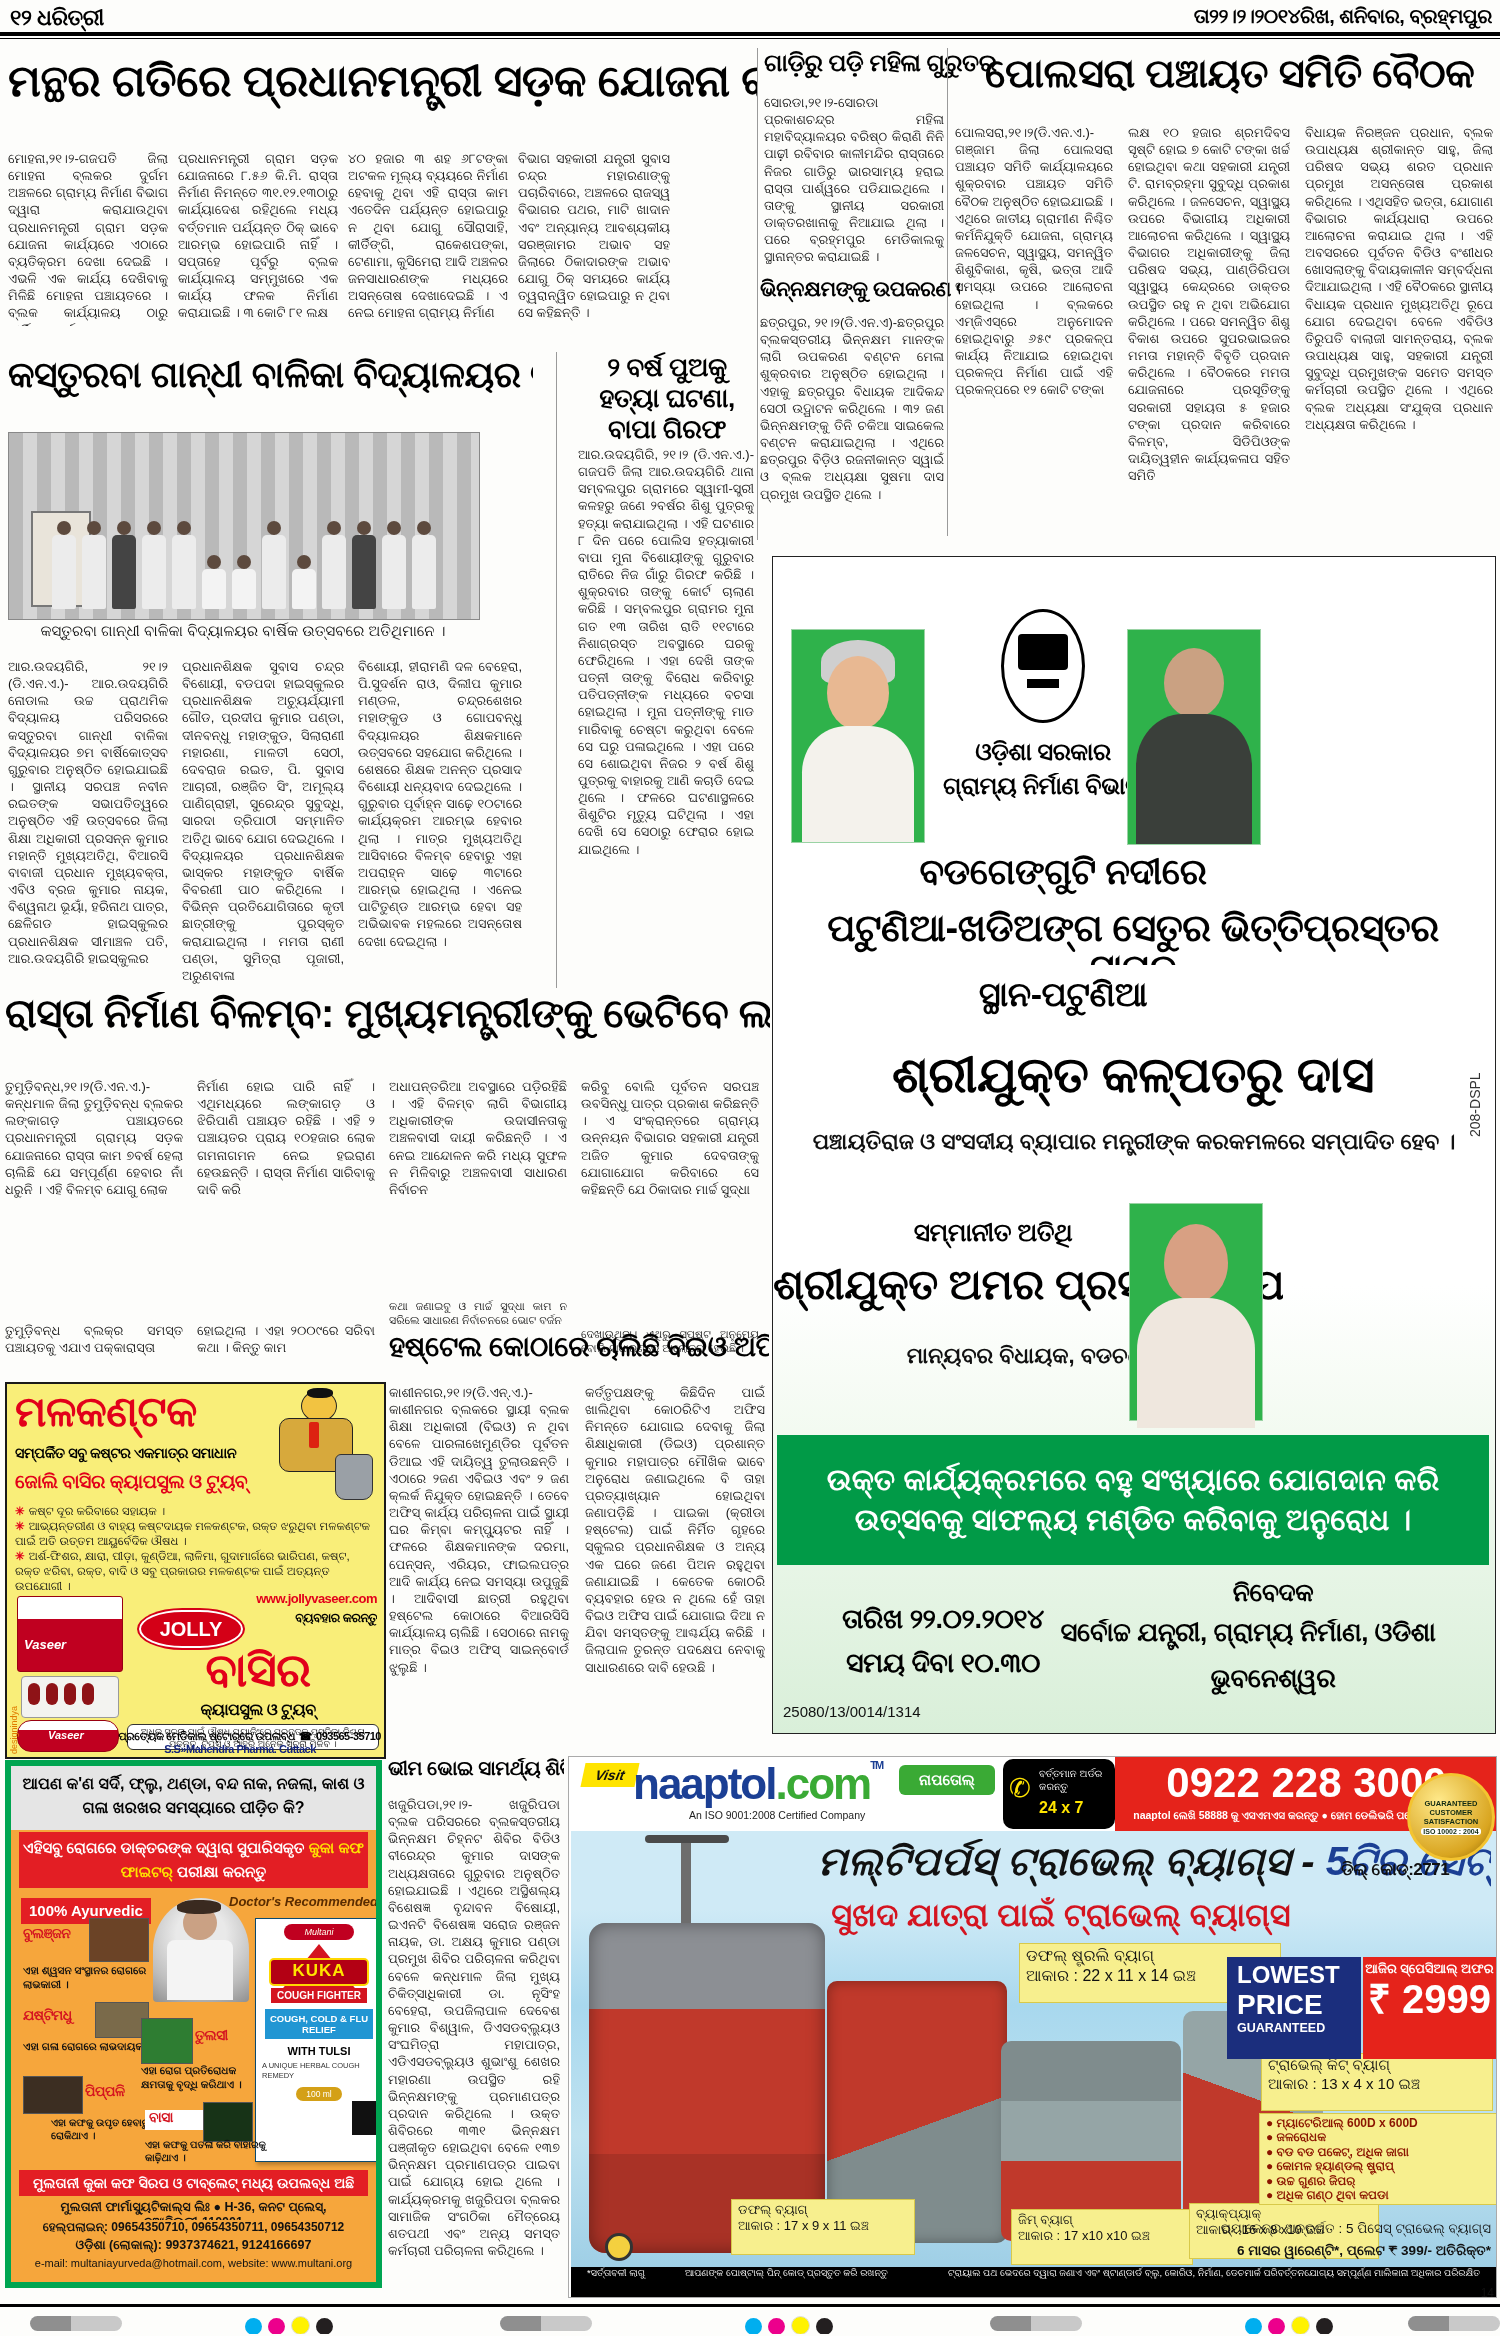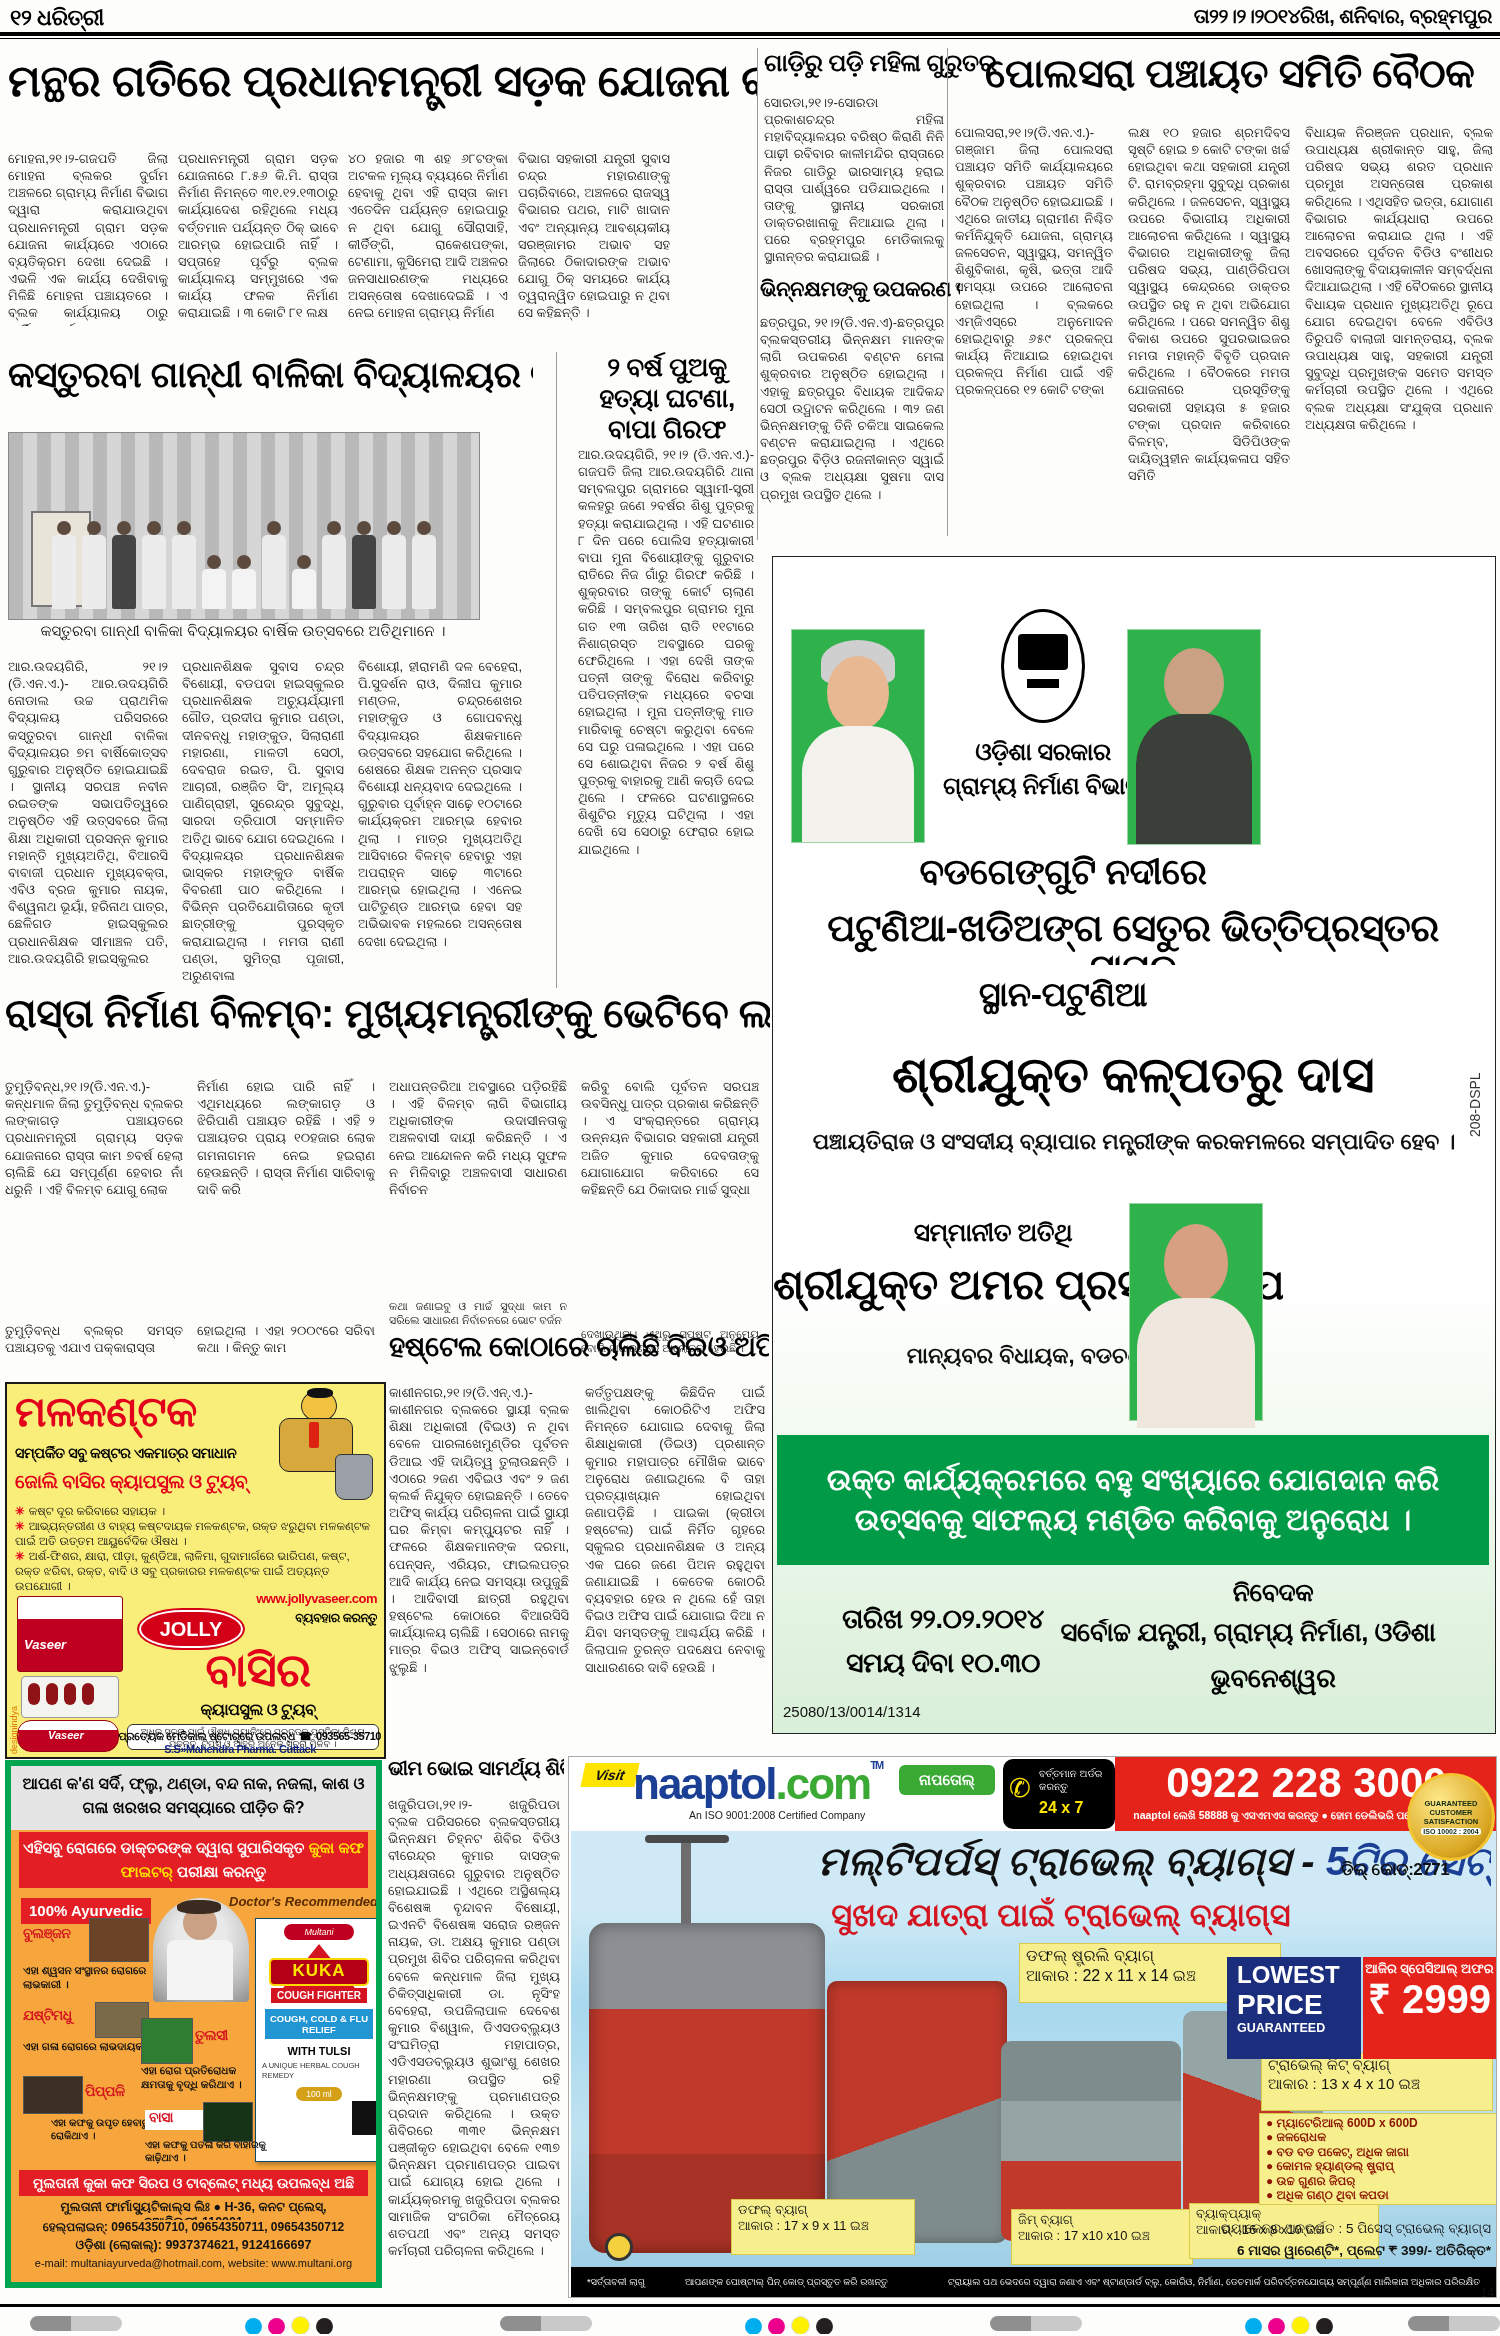--- a/index.html
+++ b/index.html
@@ -357,21 +357,21 @@
         <div>● <span>ବଡ ବଡ ପକେଟ୍, ଅଧିକ ଜାଗା</span></div>
         <div>● <span>କୋମଳ ହ୍ୟାଣ୍ଡଲ୍ ଷ୍ଟ୍ରାପ୍</span></div>
         <div>● <span>ଉଚ୍ଚ ଗୁଣର ଜିପର୍</span></div>
         <div>● <span>ଅଧିକ ଗଣ୍ଠ ଥିବା କପଡା</span></div>
       </div>
 
       <div class="abs right nowrap" style="left:560px;top:390px;width:360px;height:20px;font-size:13.5px;">ପ୍ୟାକେଜ୍‌ର ଅନ୍ତର୍ଗତ : 5 ପିସେସ୍ ଟ୍ରାଭେଲ୍ ବ୍ୟାଗ୍ସ</div>
       <div class="abs right nowrap" style="left:560px;top:412px;width:360px;height:20px;font-size:13.5px;font-weight:bold;">6 ମାସର ୱାରେଣ୍ଟି*, ପ୍ଲେଟ ₹ 399/- ଅତିରିକ୍ତ*</div>
     </div>
 
-    <div class="abs" style="left:2px;top:510px;width:925px;height:30px;background:#000;color:#fff;display:flex;align-items:center;gap:40px;padding:0 16px;box-sizing:border-box;">
+    <div class="abs" style="left:2px;top:510px;width:925px;height:30px;background:#000;color:#fff;display:flex;align-items:flex-start;gap:40px;padding:0 16px;box-sizing:border-box;">
       <span style="font-size:9.5px;">*ସର୍ତ୍ତାବଳୀ ଲାଗୁ</span>
       <span style="font-size:9.5px;">ଆପଣଙ୍କ ପୋଷ୍ଟାଲ୍ ପିନ୍ କୋଡ୍ ପ୍ରସ୍ତୁତ କରି ରଖନ୍ତୁ</span>
       <span style="font-size:9.5px;flex:1;text-align:right;">ଟ୍ରାୟାଲ ପଥ ଭେଦରେ ଦ୍ୱାରା ଜଣାଏ ଏବଂ ଷ୍ଟାଣ୍ଡାର୍ଡ ବ୍ଲୁ, କୋରିଓ, ନିର୍ମାଣ, ଡେଚମାର୍କ ପରିବର୍ତ୍ତନଯୋଗ୍ୟ ସମ୍ପୂର୍ଣ୍ଣ ମାଲିକାନା ଅଧିକାର ପରିରକ୍ଷିତ</span>
     </div>
   </div>
 
   <div class="abs right" style="left:1460px;top:2286px;width:34px;height:16px;font-size:12px;">14</div>
   <div class="rule-black" style="top:2304px;height:3px;"></div>
 
   <div class="pill" style="left:30px;top:2316px;"></div>

